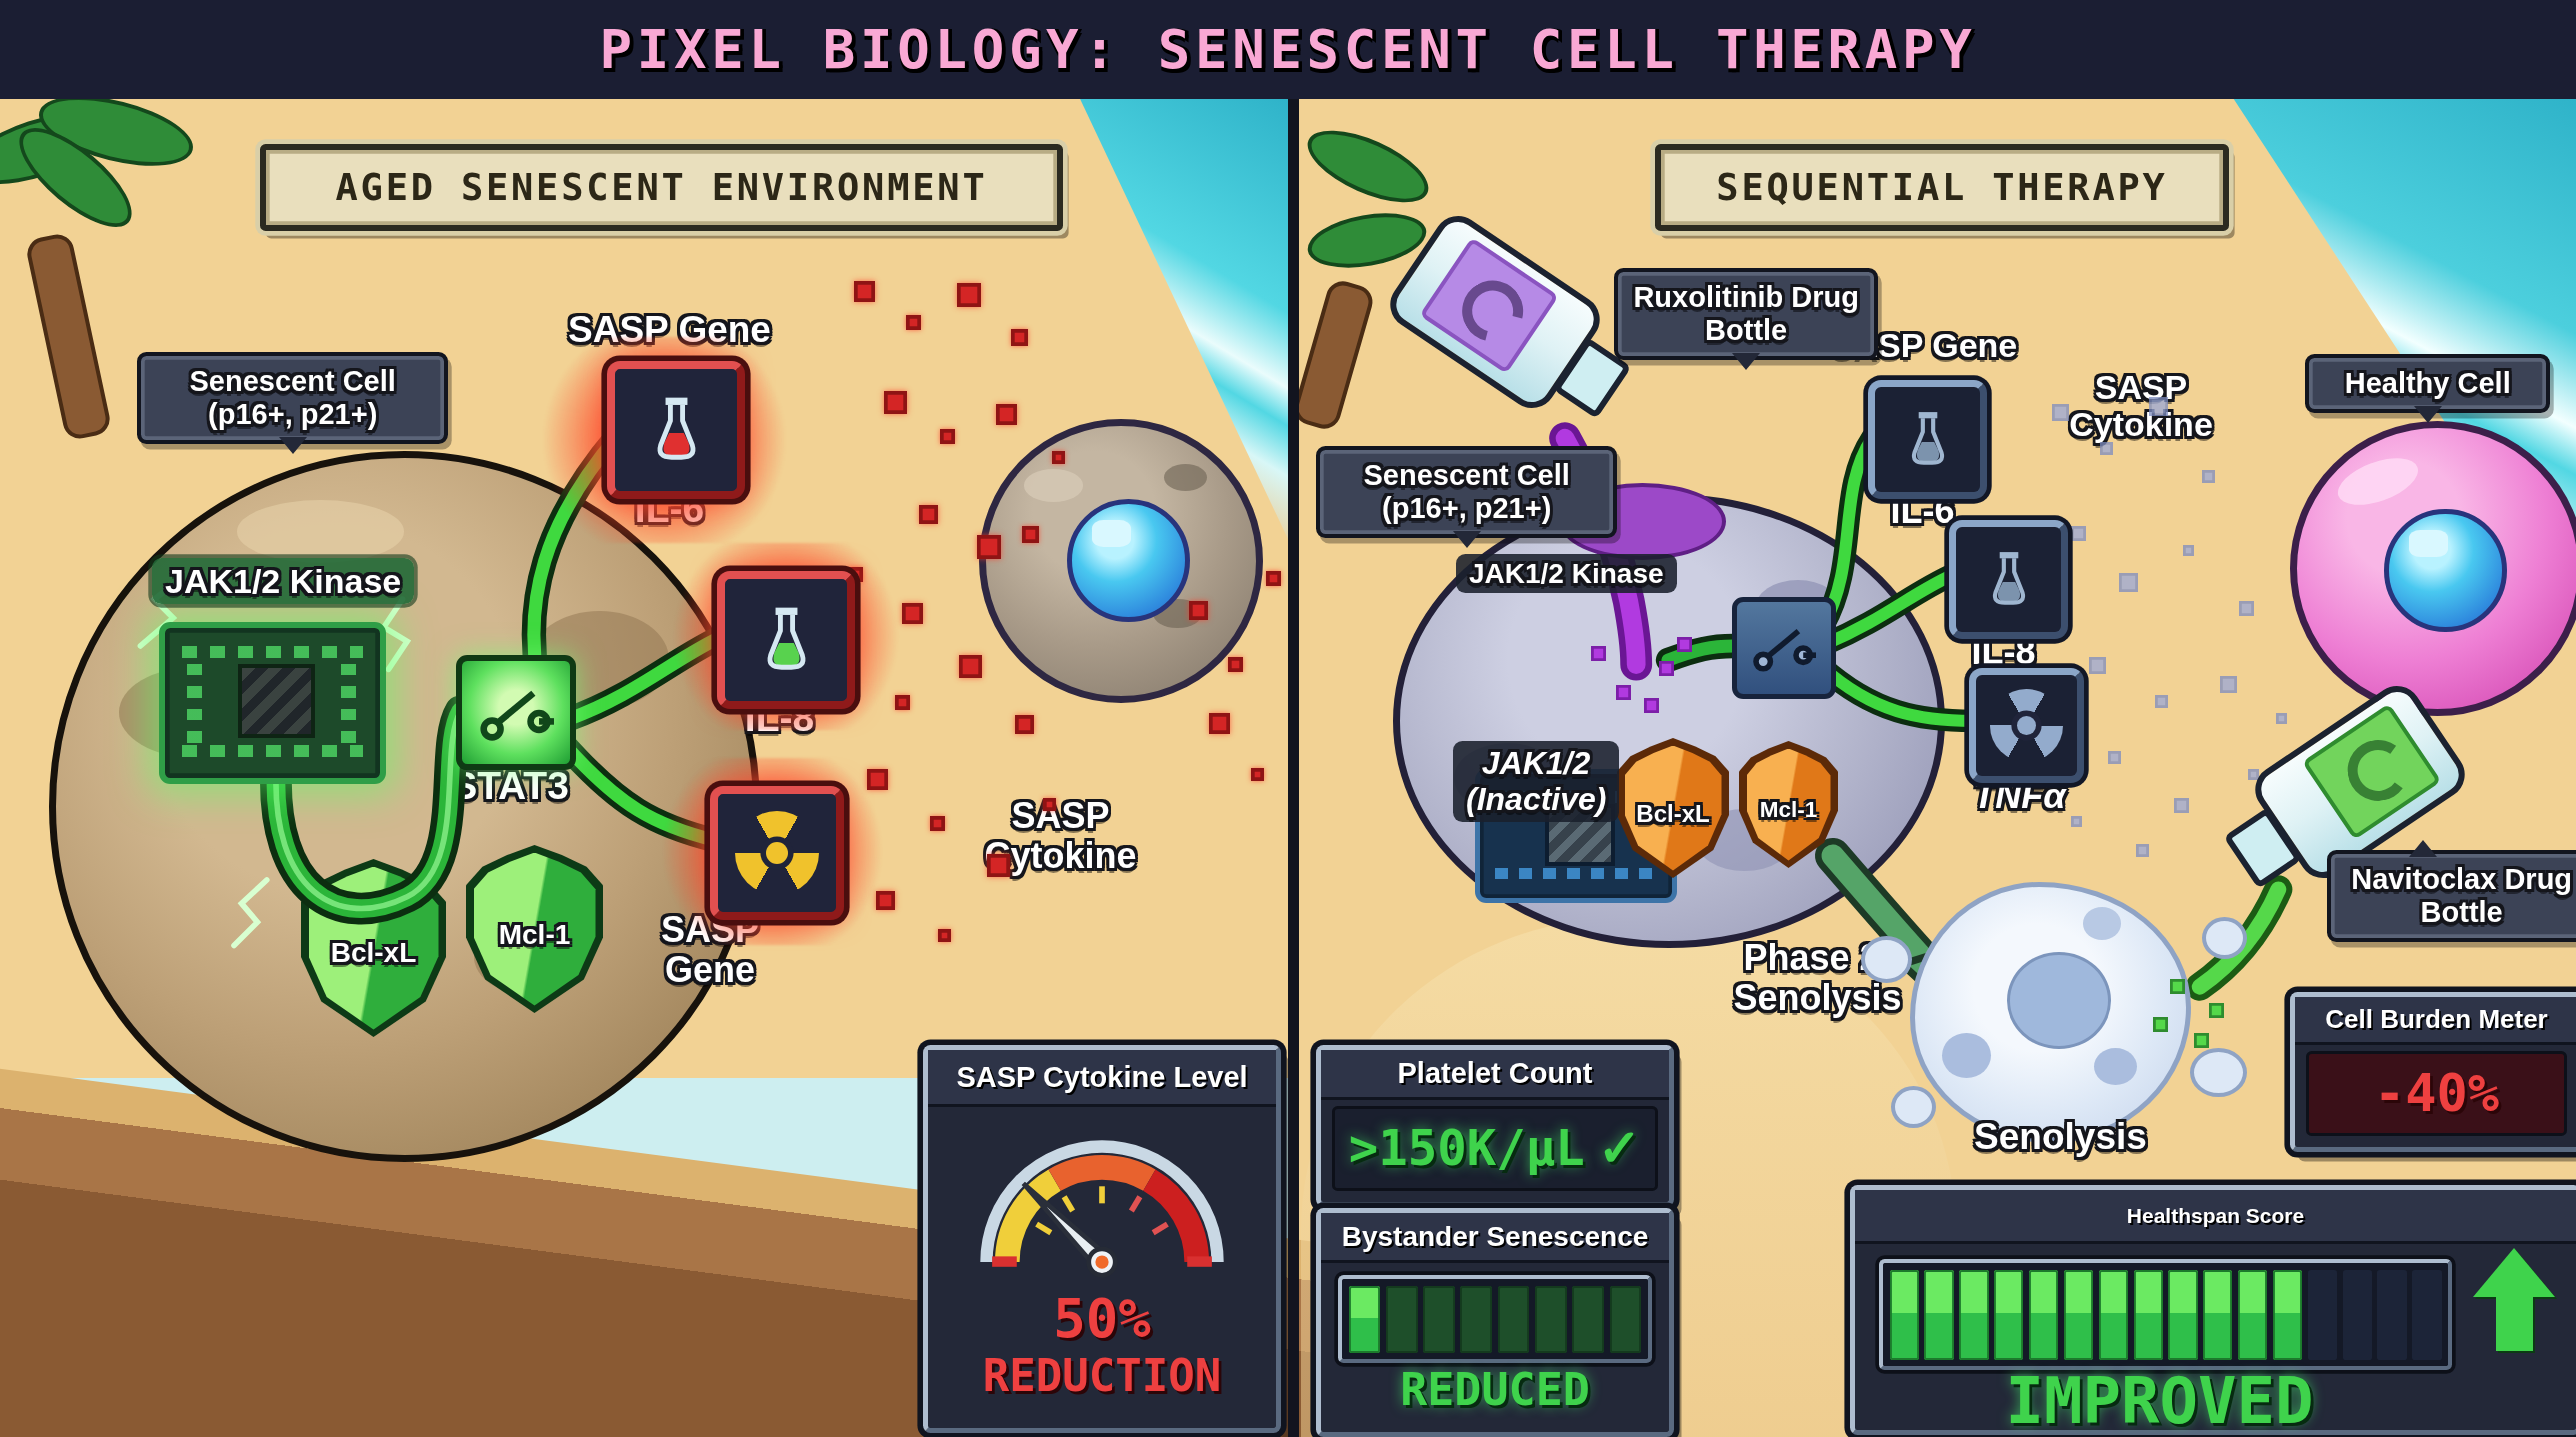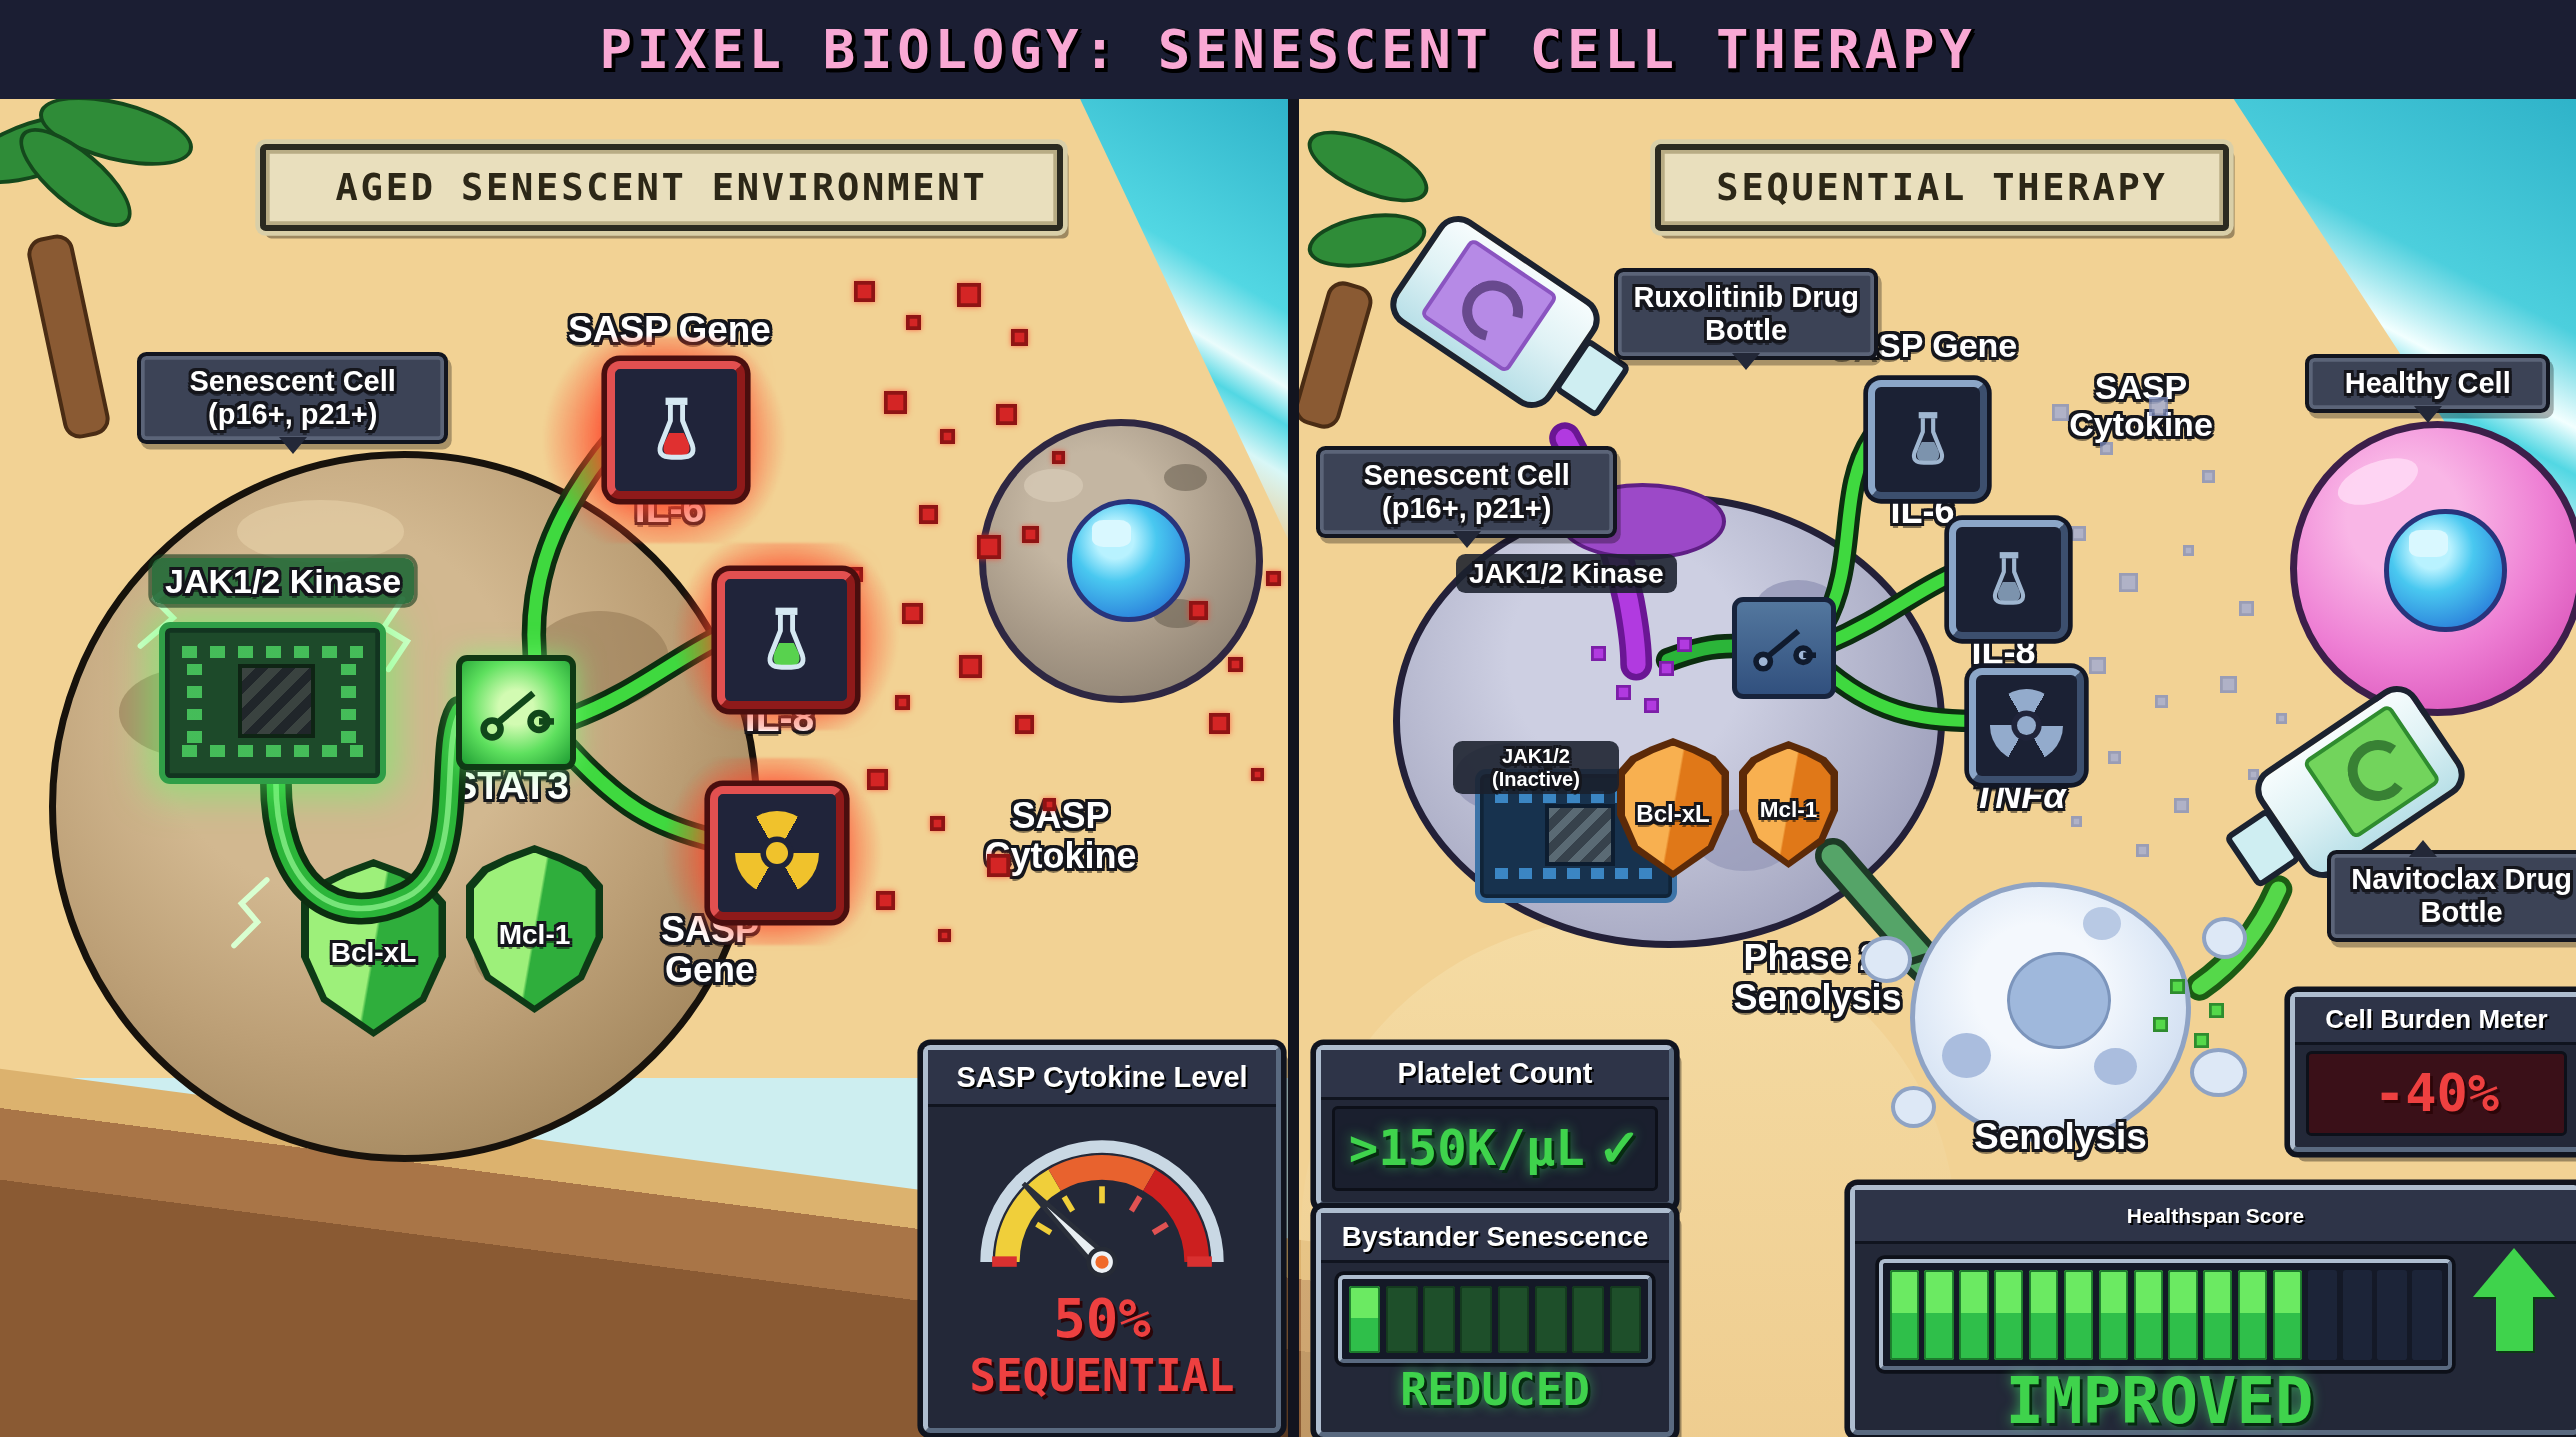--- a/index.html
+++ b/index.html
@@ -292,21 +292,21 @@
       <line x1="96" y1="119" x2="81" y2="110" stroke="#f0cf3a" stroke-width="6"></line>
       <line x1="119" y1="96" x2="110" y2="81" stroke="#f0cf3a" stroke-width="6"></line>
       <line x1="150" y1="88" x2="150" y2="70" stroke="#f0cf3a" stroke-width="6"></line>
       <line x1="181" y1="96" x2="190" y2="81" stroke="#e05252" stroke-width="6"></line>
       <line x1="204" y1="119" x2="219" y2="110" stroke="#e05252" stroke-width="6"></line>
       <polygon points="67,67 156,144 144,156" fill="#e8eef2" stroke="#2a2f3a" stroke-width="5"></polygon>
       <circle cx="150" cy="150" r="14" fill="#eef2f6" stroke="#262b36" stroke-width="5"></circle>
       <circle cx="150" cy="150" r="7" fill="#f06a2a"></circle>
     </svg>
     <div class="center pix rval" style="font-size:54px;margin-top:5.6px;">50%</div>
-    <div class="center pix rval" style="font-size:44px;">SEQUENTIAL</div>
+    <div class="center pix rval" style="font-size:44px;">REDUCTION</div>
   </div>
 
   <div class="abs sign" style="left:1655px;top:144px;width:562px;height:75px;">
     <div class="s pix">SEQUENTIAL THERAPY</div>
   </div>
 
   <div class="abs" style="left:1393px;top:494px;width:538px;height:440px;border-radius:50%;border:7.5px solid #232038;z-index:1;
        background:radial-gradient(circle at 42% 36%,#cdcfe2 0 28%,#b3b5cc 58%,#9b9dba 85%,#8b8dac 100%);">
     <div class="spot" style="left:10%;top:55%;width:20%;height:16%;background:#8f92b4;opacity:.7;"></div>
     <div class="spot" style="left:66%;top:18%;width:16%;height:13%;background:#8f92b4;opacity:.7;"></div>
@@ -364,21 +364,21 @@
           <circle cx="14" cy="52" r="9" fill="#9fb6d6"></circle>
           <circle cx="64" cy="44" r="9" fill="#9fb6d6"></circle>
       <line x1="64" y1="44" x2="80" y2="44"></line>
         </g>
       </svg>
   </div>
   <div class="abs center" style="left:1702px;top:696px;width:159px;">
     <span class="ol" style="font-size:36px;">STAT3</span>
   </div>
   <div class="abs pill center" style="left:1453px;top:741px;width:140px;">
-    <span class="ol" style="font-size:20px;line-height:1.15;">JAK1/2 (Inactive)</span>
+    <span class="ol" style="font-size:32px;line-height:1.15;font-style:italic;">JAK1/2 (Inactive)</span>
   </div>
 
   <div class="shield orange abs z10" style="left:1617px;top:738px;width:112px;height:140px;">
     <div class="inner"></div>
     <div class="lab ol center" style="font-size:24px;">Bcl-xL</div>
   </div>
   <div class="shield orange abs z10" style="left:1739px;top:741px;width:99px;height:127px;">
     <div class="inner"></div>
     <div class="lab ol center" style="font-size:22.5px;">Mcl-1</div>
   </div>

